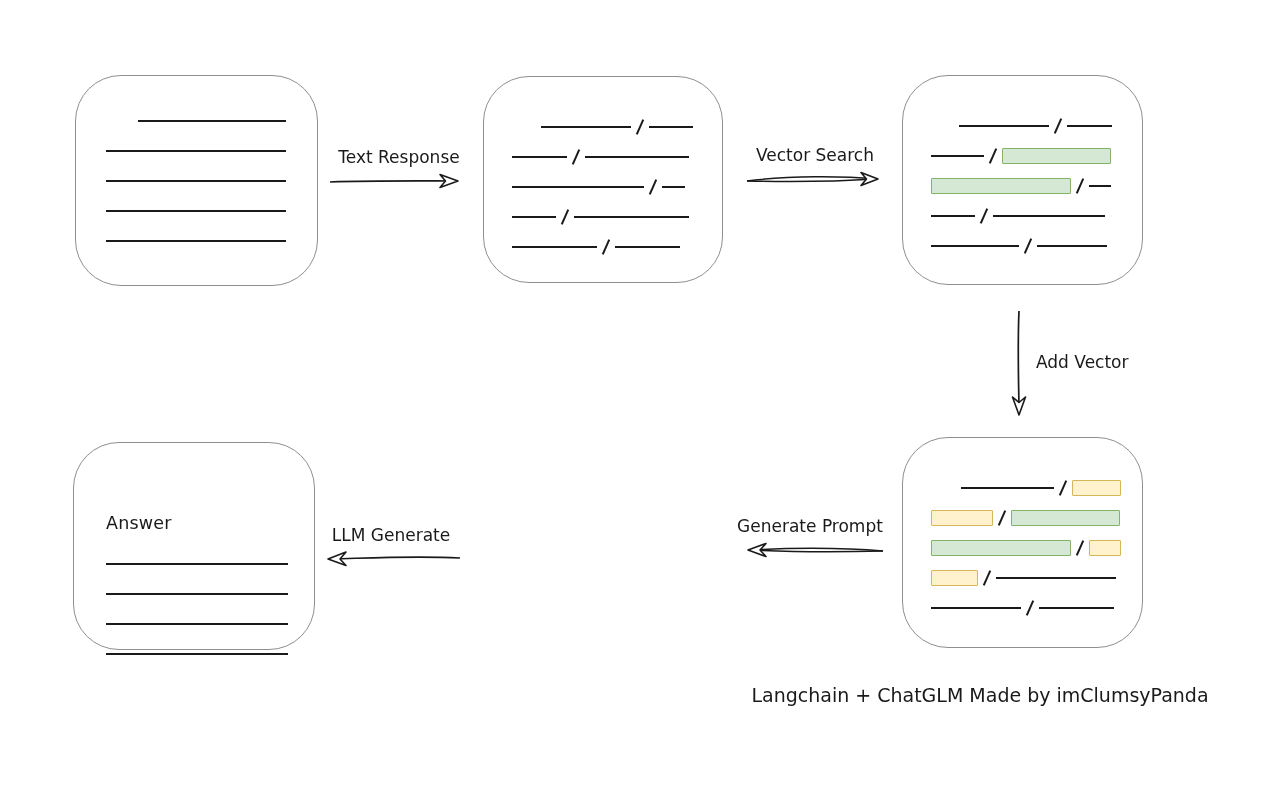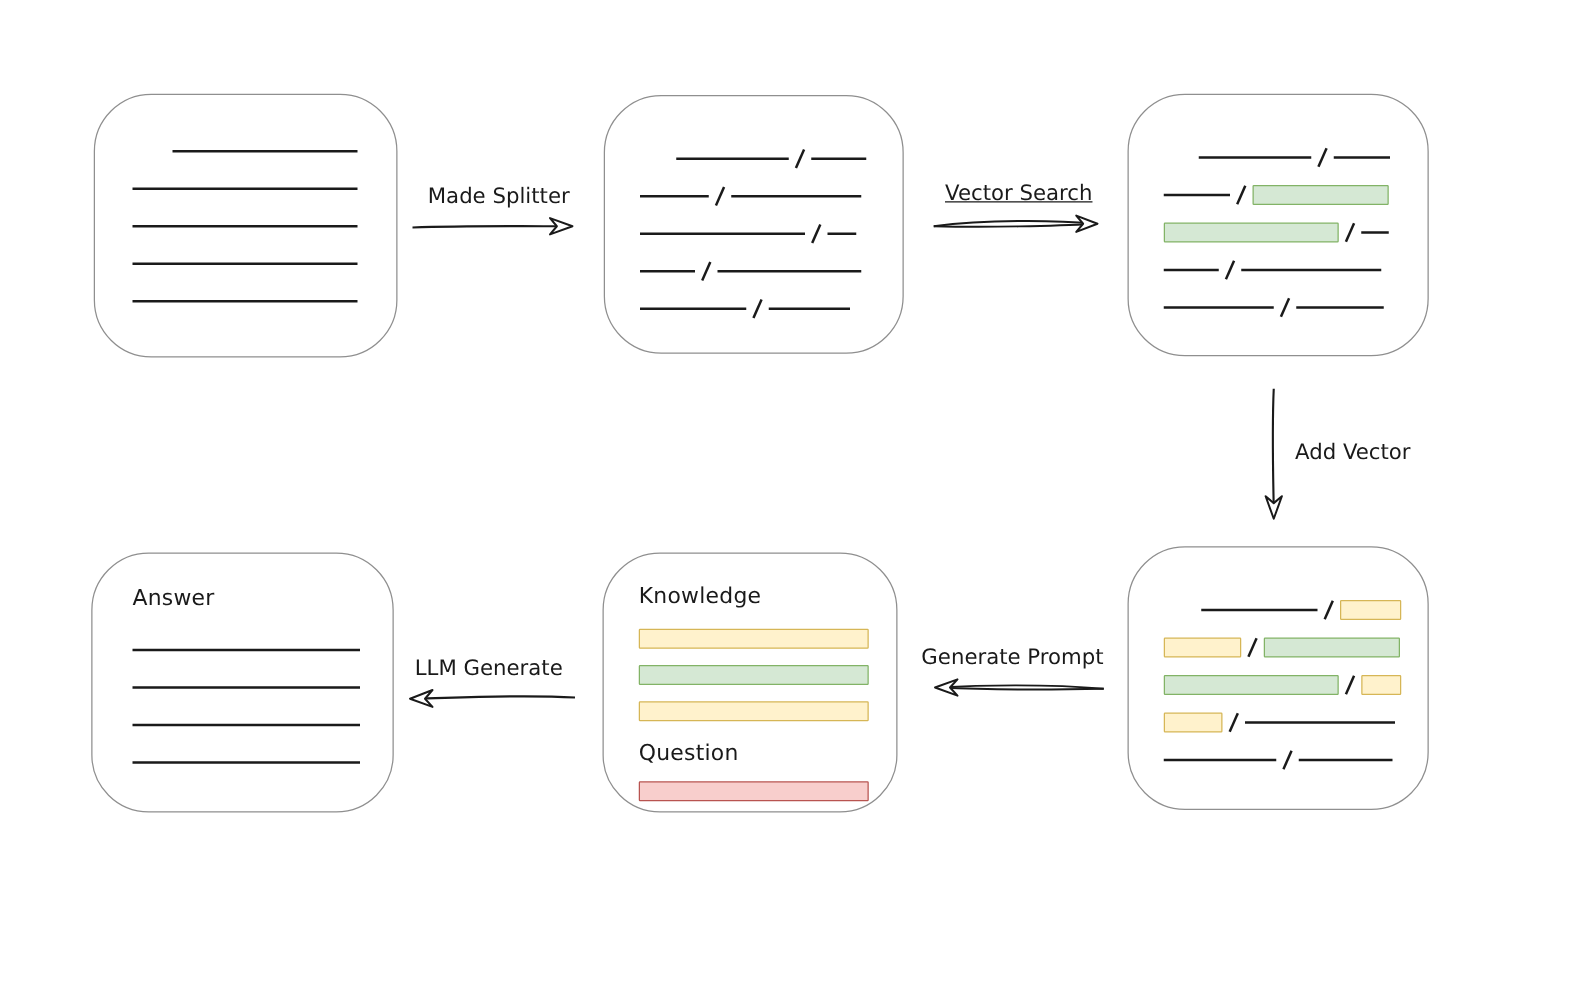--- a/index.html
+++ b/index.html
@@ -18,21 +18,21 @@
   .seg{height:0;border-top:2px solid #1a1a1a;flex:0 0 auto;}
   .gap{height:1px;flex:0 0 auto;}
   .slash{width:2px;height:16px;background:#1a1a1a;transform:rotate(24deg);margin:0 8px;flex:0 0 auto;}
   .chip{height:14px;border-radius:1px;flex:0 0 auto;box-sizing:content-box;}
   .chip.green{background:var(--green-fill);border:1.5px solid var(--green-border);}
   .chip.yellow{background:var(--yellow-fill);border:1.5px solid var(--yellow-border);}
   
   .doc-lines{padding:44px 0 0 30px;}
   .doc-lines .hline{margin-bottom:28px;}
   
-  .box-heading{font-size:17.5px;letter-spacing:.2px;}
+  .box-heading{font-size:17.5px;letter-spacing:.2px;margin-top:44px;}
   .answer-pad{padding:26px 0 0 32px;}
   .ans-lines{margin-top:30px;}
   .ans-lines .hline{margin-bottom:28px;}
   
   .prompt-pad{padding:24px 0 0 28px;}
   .bar{width:182px;height:14px;border-radius:1px;box-sizing:content-box;}
   .bar.green{background:var(--green-fill);border:1.5px solid var(--green-border);}
   .bar.yellow{background:var(--yellow-fill);border:1.5px solid var(--yellow-border);}
   .bar.red{background:var(--red-fill);border:1.5px solid var(--red-border);}
   .kbars .bar{margin-top:13px;}
@@ -146,63 +146,49 @@
           <div class="seg" style="width: 120px;"></div>
         </div>
         <div class="row">
           <div class="seg" style="width: 90px;"></div>
           <div class="slash"></div>
           <div class="seg" style="width: 75px;"></div>
         </div>
       </div>
   </div>
 
-  <div class="box" style="left:482px;top:442px;width:236px;height:208px;">
-    <div class="prompt-pad">
-      <div class="box-heading">Knowledge</div>
-      <div class="kbars">
-          <div class="bar yellow"></div>
-          <div class="bar green"></div>
-          <div class="bar yellow"></div>
-        </div>
-      <div class="box-heading q-heading">Question</div>
-      <div class="qbars">
-          <div class="bar red"></div>
-        </div>
-    </div>
-  </div>
 
   <div class="box" style="left:73px;top:442px;width:242px;height:208px;">
     <div class="answer-pad">
       <div class="box-heading">Answer</div>
       <div class="ans-lines">
           <div class="hline" style="margin-left: 0px; width: 182px;"></div>
           <div class="hline" style="margin-left: 0px; width: 182px;"></div>
           <div class="hline" style="margin-left: 0px; width: 182px;"></div>
           <div class="hline" style="margin-left: 0px; width: 182px;"></div>
         </div>
     </div>
   </div>
 
   <div class="arrow" style="left:328px;top:171px;">
     <svg width="142" height="20" viewBox="0 0 142 20">
       <path d="M2,11 C 45,9.5 95,10 126,10" fill="none" stroke="#1a1a1a" stroke-width="1.7"></path>
       <path d="M112,3.5 L130,10 L112,16.5 L117.5,10 Z" fill="#fff" stroke="#1a1a1a" stroke-width="1.6" stroke-linejoin="round"></path>
     </svg>
   </div>
-  <div class="arrow-label" style="left:328px;top:147px;width:142px;">Made Splitter</div>
+  <div class="arrow-label" style="left:328px;top:147px;width:142px;">Text Response</div>
 
   <div class="arrow" style="left:744px;top:168px;">
     <svg width="146" height="22" viewBox="0 0 146 22">
       <path d="M3,13 C 45,7.5 100,8 131,11" fill="none" stroke="#1a1a1a" stroke-width="1.5"></path>
       <path d="M3,13 C 45,14 100,13 131,11" fill="none" stroke="#1a1a1a" stroke-width="1.5"></path>
       <path d="M117,4.5 L134,11 L117,17.5 L122.5,11 Z" fill="#fff" stroke="#1a1a1a" stroke-width="1.6" stroke-linejoin="round"></path>
     </svg>
   </div>
-  <div class="arrow-label" style="left:740px;top:145px;width:150px;text-decoration:underline;">Vector Search</div>
+  <div class="arrow-label" style="left:740px;top:145px;width:150px;">Vector Search</div>
 
   <div class="arrow" style="left:1008px;top:309px;">
     <svg width="24" height="112" viewBox="0 0 24 112">
       <path d="M11,2 C 9.5,35 10.5,70 11,98" fill="none" stroke="#1a1a1a" stroke-width="1.7"></path>
       <path d="M4.5,88 L11,106 L17.5,88 L11,93.5 Z" fill="#fff" stroke="#1a1a1a" stroke-width="1.6" stroke-linejoin="round"></path>
     </svg>
   </div>
   <div class="arrow-label" style="left:1036px;top:352px;text-align:left;">Add Vector</div>
 
   <div class="arrow" style="left:738px;top:539px;">
@@ -215,14 +201,15 @@
   <div class="arrow-label" style="left:730px;top:516px;width:160px;">Generate Prompt</div>
 
   <div class="arrow" style="left:320px;top:549px;">
     <svg width="142" height="20" viewBox="0 0 142 20">
       <path d="M140,9 C 95,6.5 50,9 12,10" fill="none" stroke="#1a1a1a" stroke-width="1.7"></path>
       <path d="M26,3 L8,10 L26,16.5 L20,10 Z" fill="#fff" stroke="#1a1a1a" stroke-width="1.6" stroke-linejoin="round"></path>
     </svg>
   </div>
   <div class="arrow-label" style="left:320px;top:525px;width:142px;">LLM Generate</div>
 
+  <div class="footer" style="left:710px;top:684px;width:540px;">Langchain + ChatGLM Made by imClumsyPanda</div>
 
 </div>
 
 </body></html>

